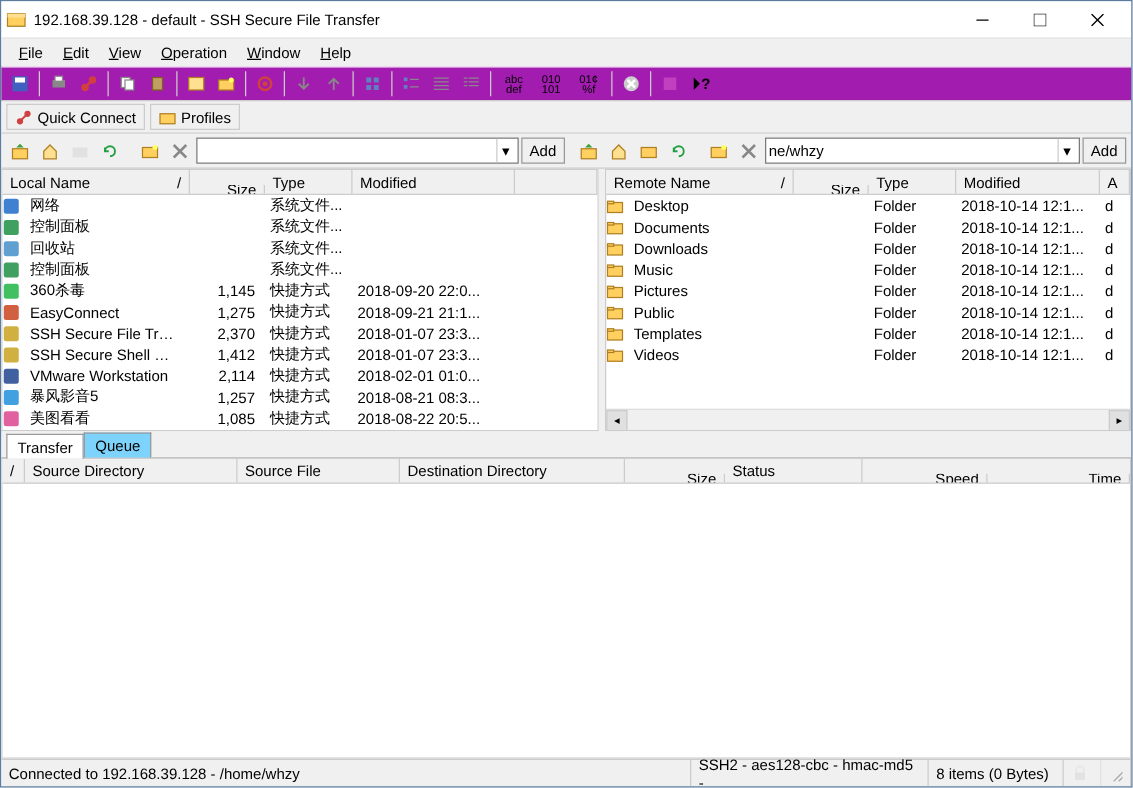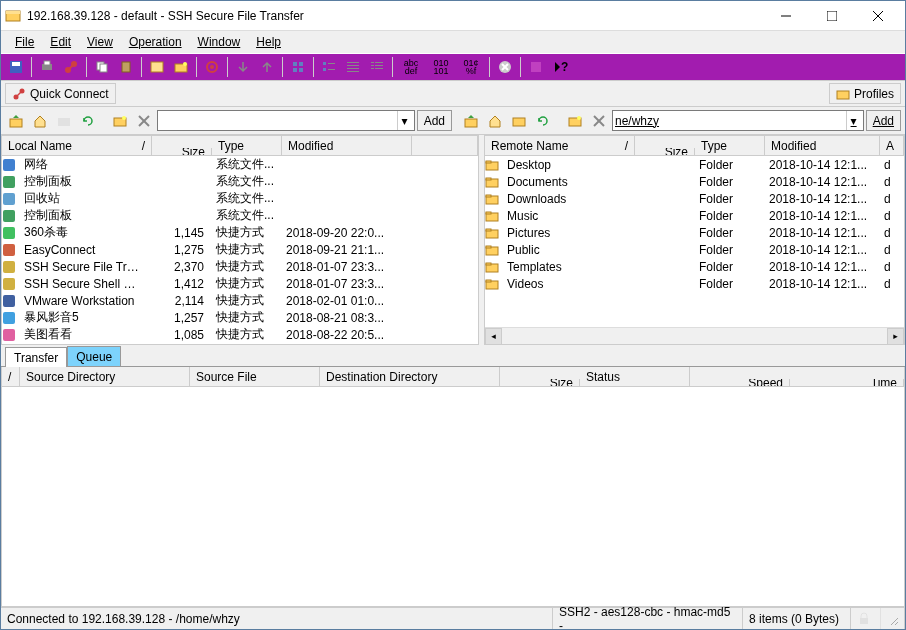--- a/index.html
+++ b/index.html
@@ -6,37 +6,37 @@
 body { background: #f0f0f0; width: 906px; height: 630px; overflow: hidden; border: 1px solid #5a7da0; display: flex; flex-direction: column; }
 
 
 .titlebar { height: 30px; background: #fff; display: flex; align-items: center; padding: 0 4px; border-bottom: 1px solid #ddd; }
 .titlebar .appicon { width: 16px; height: 16px; margin-right: 6px; }
 .titlebar .title { flex: 1; }
 .titlebar .winbtn { width: 46px; height: 28px; display: flex; align-items: center; justify-content: center; }
 
 
 .menubar { height: 22px; background: #f0f0f0; display: flex; align-items: center; padding: 0 8px; gap: 4px; }
-.menubar .mitem { padding: 2px 6px; cursor: default; text-decoration: underline; }
+.menubar .mitem { padding: 2px 6px; cursor: default; }
 .ul { text-decoration: underline; }
 
 
 .toolbar { height: 28px; background: #a21caf; border-top: 1px solid #fff; border-bottom: 1px solid #ccc; display: flex; align-items: center; padding: 12px 4px; gap: 2px; }
 .tbtn { width: 22px; height: 22px; display: flex; align-items: center; justify-content: center; border: 1px solid transparent; }
 .tsep { width: 1px; height: 20px; background: #ccc; margin: 0 2px; }
 
 
-.qbar { height: 26px; background: #f0f0f0; border-bottom: 1px solid #ccc; display: flex; align-items: center; padding: 2px 4px; gap: 4px; justify-content: space-between; }
+.qbar { height: 26px; background: #f0f0f0; border-bottom: 1px solid #ccc; display: flex; align-items: center; padding: 2px 4px; gap: 4px; }
 .qbtn { display: flex; align-items: center; gap: 4px; padding: 2px 6px; border: 1px solid #ccc; background: #f0f0f0; height: 21px; }
 
 
 .navrow { height: 28px; background: #f0f0f0; border-bottom: 1px solid #ccc; display: flex; }
 .navhalf { display: flex; align-items: center; padding: 0 4px; gap: 2px; }
 .navhalf.left { width: 455px; }
-.navhalf.right { flex: 1; text-decoration: underline; }
+.navhalf.right { flex: 1; }
 .nbtn { width: 22px; height: 22px; display: flex; align-items: center; justify-content: center; border: 1px solid transparent; }
 .pathbox { flex: 1; height: 21px; border: 1px solid #7a7a7a; background: #fff; display: flex; align-items: center; padding: 0 2px; }
 .pathbox input { border: none; outline: none; width: 100%; font-size: 12px; }
 .dropbtn { width: 16px; height: 19px; border-left: 1px solid #ccc; display: flex; align-items: center; justify-content: center; }
 .addbtn { padding: 2px 6px; border: 1px solid #999; background: #f0f0f0; height: 21px; }
 
 
 .filepanes { flex: 0 0 210px; display: flex; min-height: 0; overflow: hidden; }
 .pane { display: flex; flex-direction: column; background: #fff; border: 1px solid #ccc; min-height: 0; }
 .pane.left { width: 478px; }

